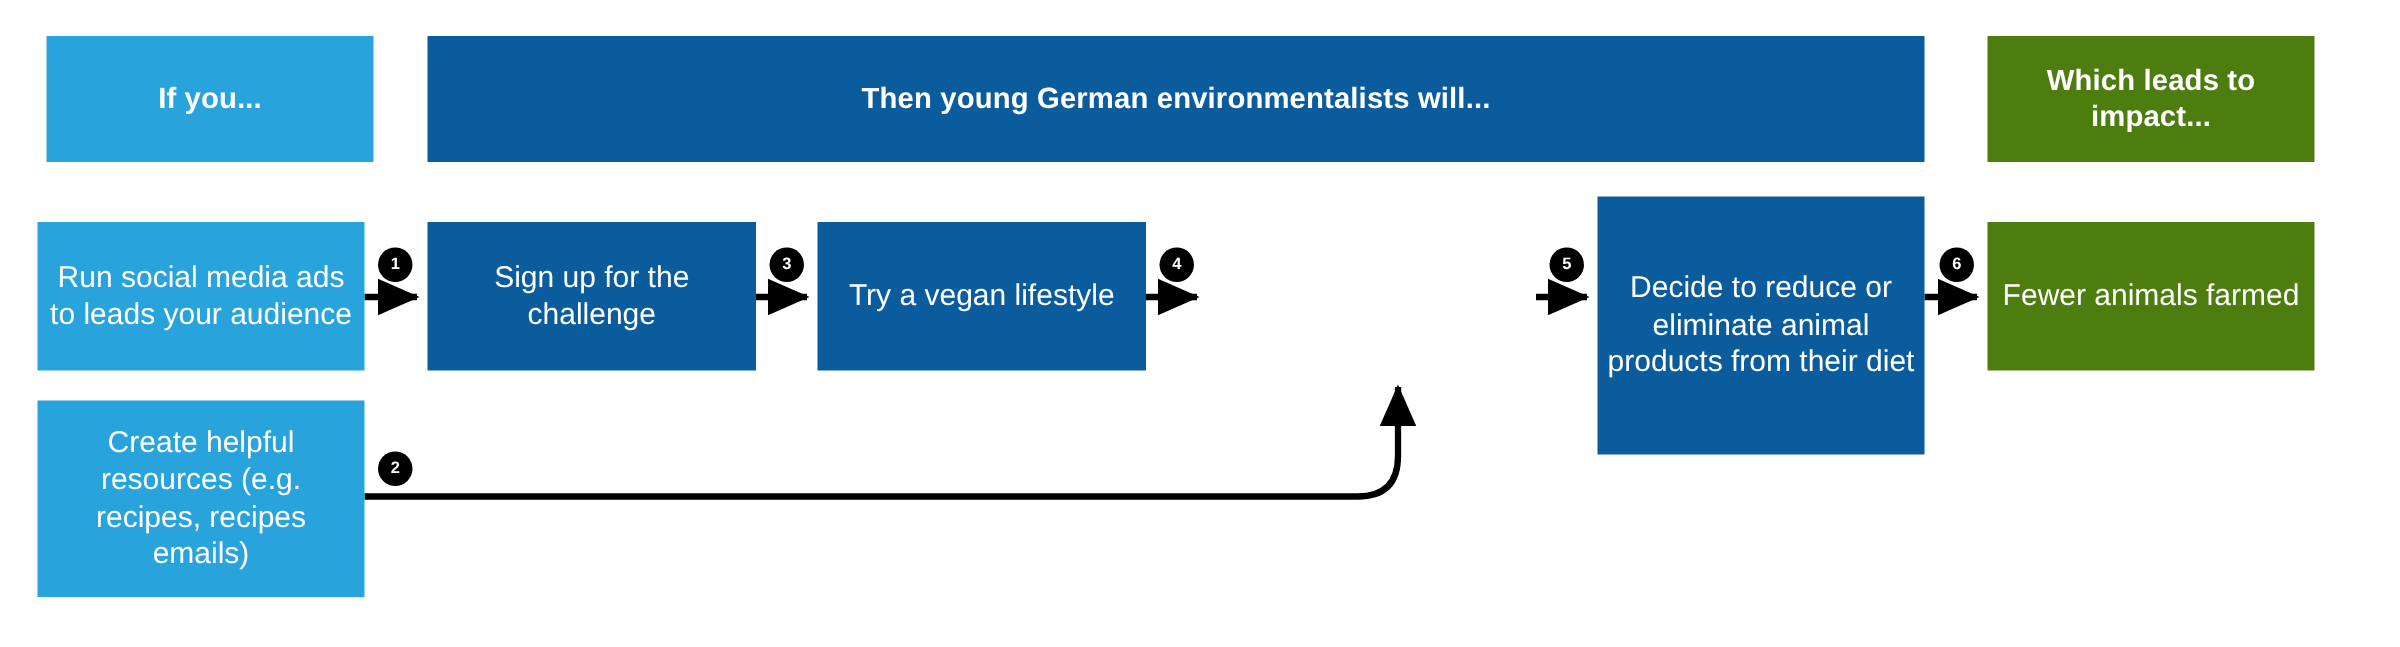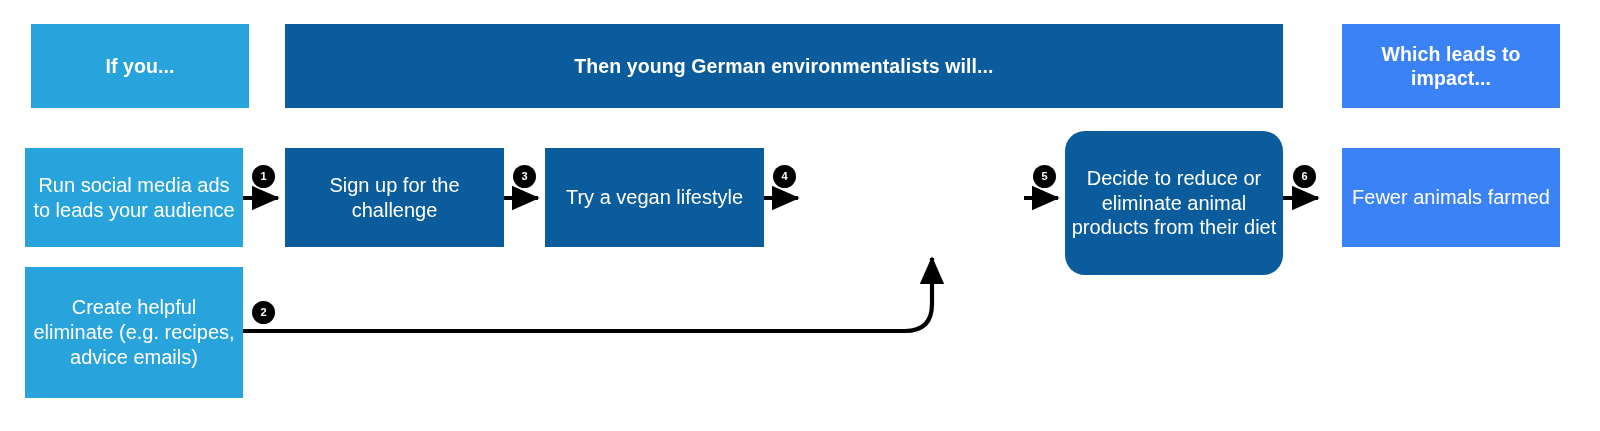--- a/index.html
+++ b/index.html
@@ -38,34 +38,34 @@
     letter-spacing: 0.1px;
   }
 
   .node {
     font-weight: normal;
     font-size: 20px;
   }
 
   .light  { background: #29a3dc; }
   .dark   { background: #0b5c9c; }
-  .green  { background: #3b82f6; margin-left: 17px; }
+  .green  { background: #4d7c0f; }
 
   
   #hdr-if      { left: 31px;   top: 24px;  width: 218px; height: 84px; }
   #hdr-then    { left: 285px;  top: 24px;  width: 998px; height: 84px; }
   #hdr-impact  { left: 1325px; top: 24px;  width: 218px; height: 84px; }
 
   
   #node-0 { left: 25px;   top: 148px; width: 218px; height: 99px; }
   #node-1 { left: 25px;   top: 267px; width: 218px; height: 131px; }
   #node-2 { left: 285px;  top: 148px; width: 219px; height: 99px; }
   #node-3 { left: 545px;  top: 148px; width: 219px; height: 99px; }
   #node-4 { left: 805px;  top: 148px; width: 219px; height: 99px; }
-  #node-5 { left: 1065px; top: 131px; width: 218px; height: 144px; border-radius: 20px; }
+  #node-5 { left: 1065px; top: 131px; width: 218px; height: 172px; }
   #node-6 { left: 1325px; top: 148px; width: 218px; height: 99px; text-align: right; }
 
   
   #connectors {
     position: absolute;
     left: 0;
     top: 0;
     width: 1600px;
     height: 431px;
     pointer-events: none;
@@ -119,21 +119,21 @@
 
     <line x1="1024" y1="198" x2="1058" y2="198" stroke="#000000" stroke-width="4.2" marker-end="url(#arrowhead)"></line>
 
     <line x1="1283" y1="198" x2="1318" y2="198" stroke="#000000" stroke-width="4.2" marker-end="url(#arrowhead)"></line>
 
     <path d="M 243 331 L 905 331 Q 932 331 932 304 L 932 258" fill="none" stroke="#000000" stroke-width="4.2" marker-end="url(#arrowhead)"></path>
   </svg>
 
   <div class="box node light" id="node-0">Run social media ads to leads your audience</div>
 
-  <div class="box node light" id="node-1">Create helpful eliminate (e.g. recipes, advice emails)</div>
+  <div class="box node light" id="node-1">Create helpful resources (e.g. recipes, recipes emails)</div>
 
   <div class="box node dark" id="node-2">Sign up for the challenge</div>
 
   <div class="box node dark" id="node-3">Try a vegan lifestyle</div>
 
 
   <div class="box node dark" id="node-5">Decide to reduce or eliminate animal products from their diet</div>
 
   <div class="box node green" id="node-6">Fewer animals farmed</div>
 

